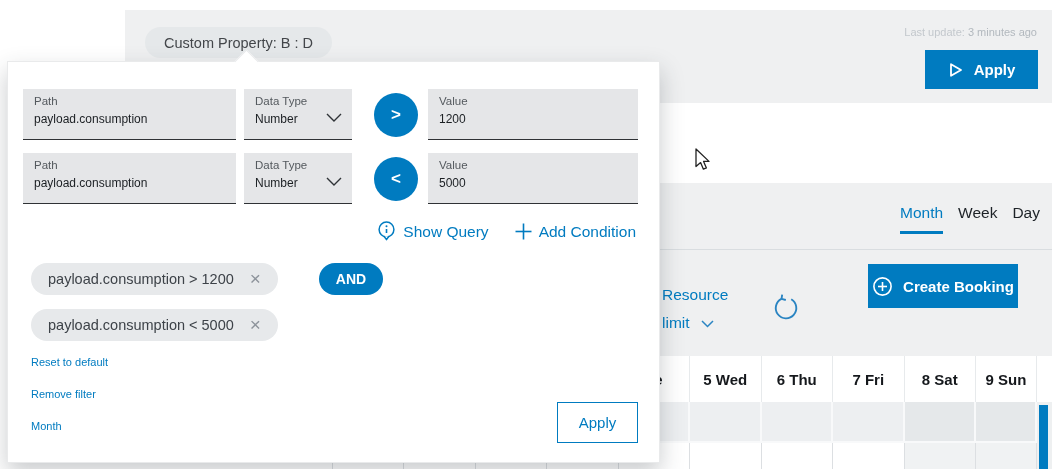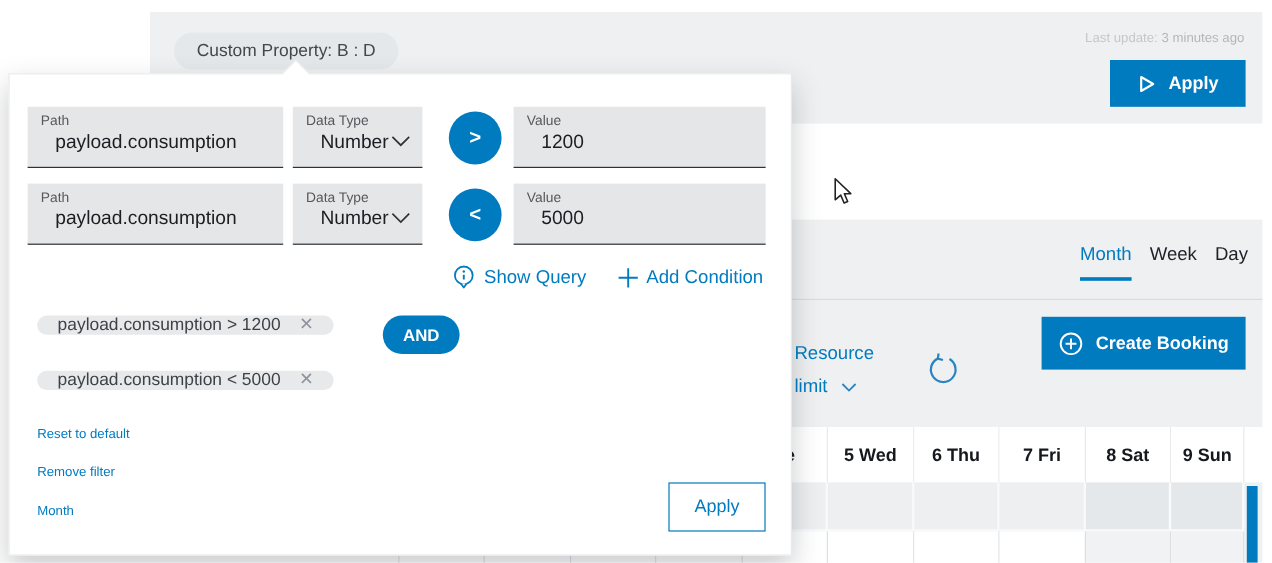--- a/index.html
+++ b/index.html
@@ -24,21 +24,21 @@
     gap:10px; cursor:pointer; font-family:inherit; }
 
   
   #view-tabs { position:absolute; right:20px; top:204px; display:flex; gap:15px; font-size:15.5px; }
   .tab { position:relative; color:#1d2227; padding-bottom:12px; cursor:pointer; }
   .tab.active { color:#007bc0; }
   .tab.active .tab-underline { position:absolute; left:0; right:0; bottom:0; height:3px; background:#007bc0; }
   #resource-limit { position:absolute; left:662px; top:281px; width:92px; font-size:15.5px; line-height:28px;
     color:#007bc0; cursor:pointer; }
   #refresh-btn { position:absolute; left:771px; top:294px; width:30px; height:30px; background:none; border:none; cursor:pointer; }
-  #create-booking { position:absolute; left:868px; top:264px; width:170px; height:44px; background:#007bc0; border:none;
+  #create-booking { position:absolute; left:868px; top:264px; width:150px; height:44px; background:#007bc0; border:none;
     color:#fff; font-size:15px; font-weight:600; display:flex; align-items:center; justify-content:center; gap:10px;
     cursor:pointer; font-family:inherit; }
 
   
   #cal-grid { position:absolute; left:261px; top:356px; display:grid;
     grid-template-columns:repeat(10, 71.5px) 61px; grid-template-rows:46px 41px 27px; }
   .hcell { background:#fff; border-right:1px solid #e7eaec; display:flex; align-items:center; justify-content:center;
     font-size:15px; font-weight:700; color:#15181c; }
   .ca { background:#edeff1; border-right:2px solid #f8f9fa; border-bottom:2px solid #f8f9fa; }
   .ca.we { background:#e5e8ea; }
@@ -47,32 +47,32 @@
   #scroll-gutter { position:absolute; left:1037px; top:402px; width:15px; height:67px; background:#eef0f1; }
   #v-scrollbar { position:absolute; left:1039px; top:405px; width:9px; height:64px; background:#007bc0; }
 
   
   #filter-popup { position:absolute; left:7px; top:61px; width:653px; height:402px; background:#fff;
     border:1px solid #e9eaeb; box-shadow:0 10px 22px rgba(45,50,58,.25); }
   #popup-arrow { position:absolute; left:230px; top:-9px; width:17px; height:17px; background:#fff;
     transform:rotate(45deg); border-top:1px solid #e9eaeb; border-left:1px solid #e9eaeb; }
   .field { position:absolute; height:51px; background:#e5e6e8; border-bottom:1.5px solid #2f3235; padding:5px 10px 0 11px; cursor:text; }
   .field .flabel { font-size:11.5px; color:#54595e; line-height:14px; }
-  .field .fvalue { font-size:16px; color:#1b1f23; line-height:22px; white-space:nowrap;margin-left:12px; }
+  .field .fvalue { font-size:12px; color:#1b1f23; line-height:22px; white-space:nowrap; }
   .field.r1 { top:27px; } .field.r2 { top:91px; }
   .field.path { left:15px; width:213px; }
   .field.dtype { left:236px; width:108px; cursor:pointer; }
   .field.val { left:420px; width:210px; }
   .dtype .chev { position:absolute; right:10px; top:24px; }
   .op-circle { position:absolute; left:366px; width:44px; height:44px; border-radius:50%; background:#007bc0; border:none;
     color:#fff; font-size:17px; font-weight:700; display:flex; align-items:center; justify-content:center; cursor:pointer; font-family:inherit; }
   .op-circle.r1 { top:31px; } .op-circle.r2 { top:95px; }
   #popup-links-row { position:absolute; left:0; right:23px; top:159px; display:flex; justify-content:flex-end; gap:26px; }
   .blue-link { display:flex; align-items:center; gap:7px; color:#007bc0; font-size:15.5px; cursor:pointer; }
-  .chip { position:absolute; left:23px; height:16px; display:flex; align-items:center; padding:0 17px; gap:16px;
+  .chip { position:absolute; left:23px; height:32px; display:flex; align-items:center; padding:0 17px; gap:16px;
     background:#e7e9eb; border-radius:16px; font-size:14.5px; color:#3d4248; }
   .chip .x { font-size:19px; color:#8d939b; line-height:18px; cursor:pointer; }
   #chip-1 { top:201px; } #chip-2 { top:247px; }
   #and-pill { position:absolute; left:311px; top:201px; width:64px; height:32px; border-radius:16px; background:#007bc0;
     color:#fff; font-size:14px; font-weight:700; display:flex; align-items:center; justify-content:center; }
   .popup-action { position:absolute; left:23px; font-size:11px; color:#007bc0; cursor:pointer; }
   #reset-link  { top:294px; } #remove-link { top:326px; } #cancel-link { top:358px; }
   #popup-apply { position:absolute; left:549px; top:340px; width:81px; height:41px; background:#fff;
     border:1px solid #007bc0; color:#007bc0; font-size:15px; cursor:pointer; font-family:inherit; }
 

